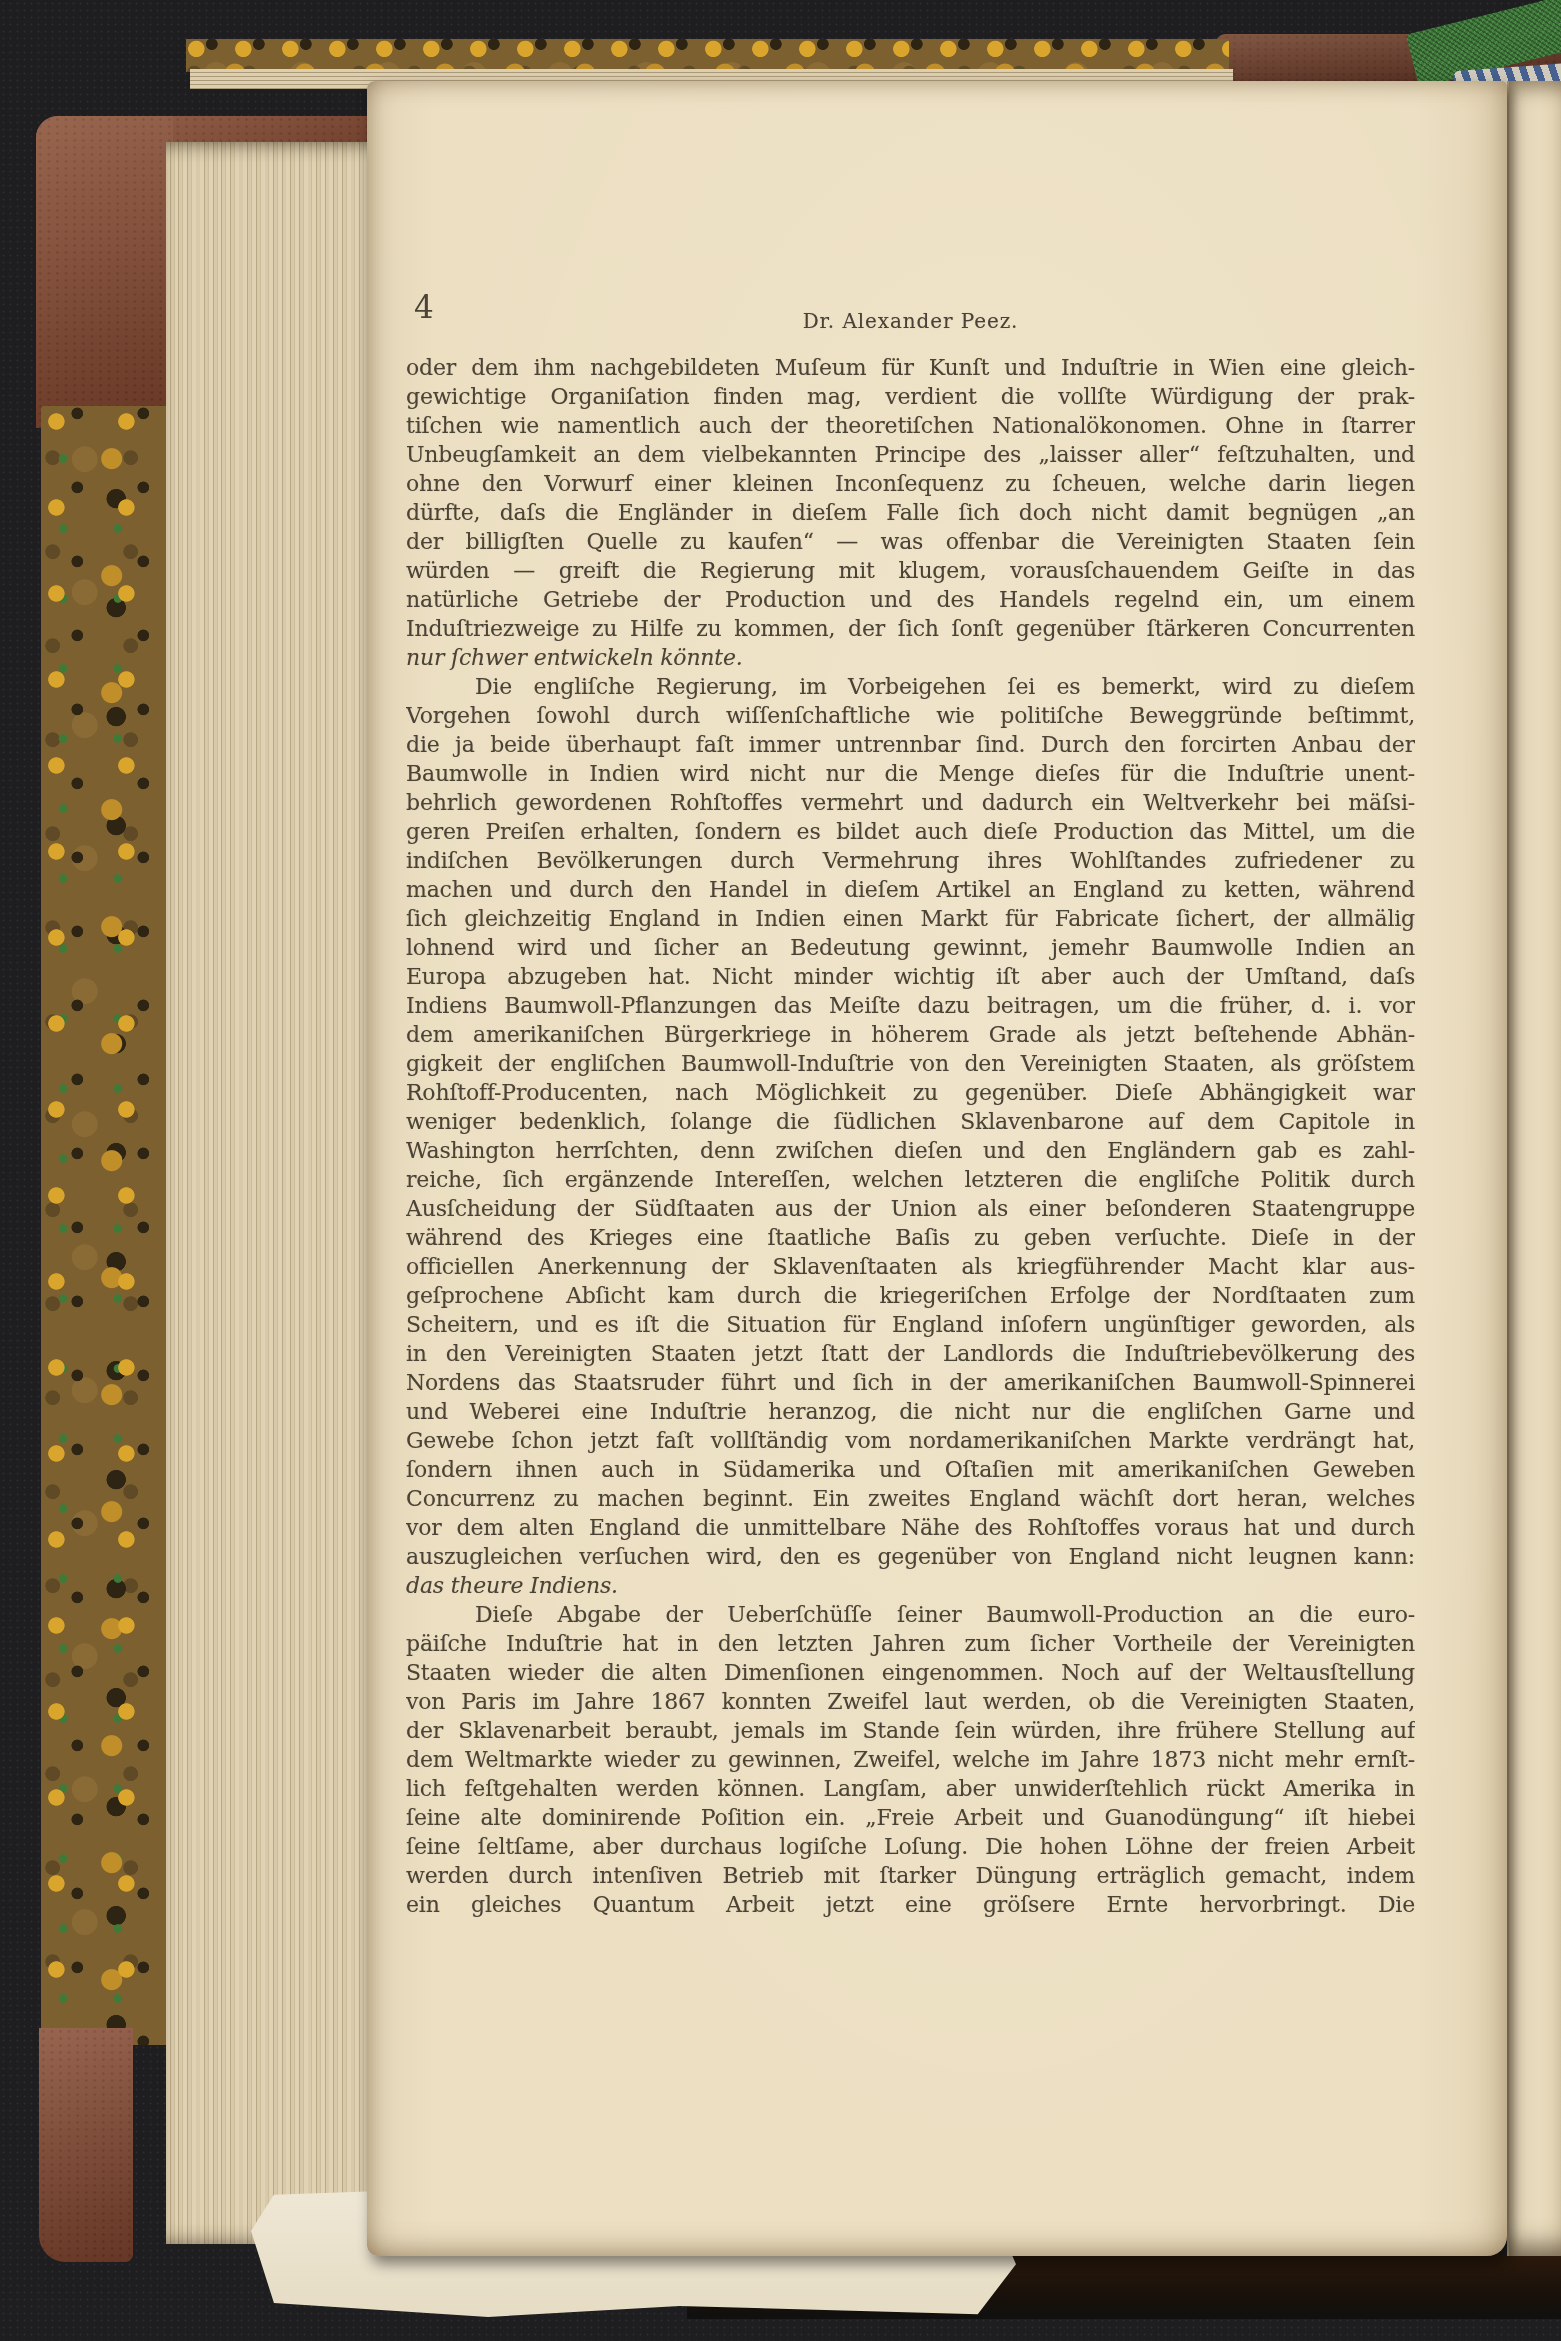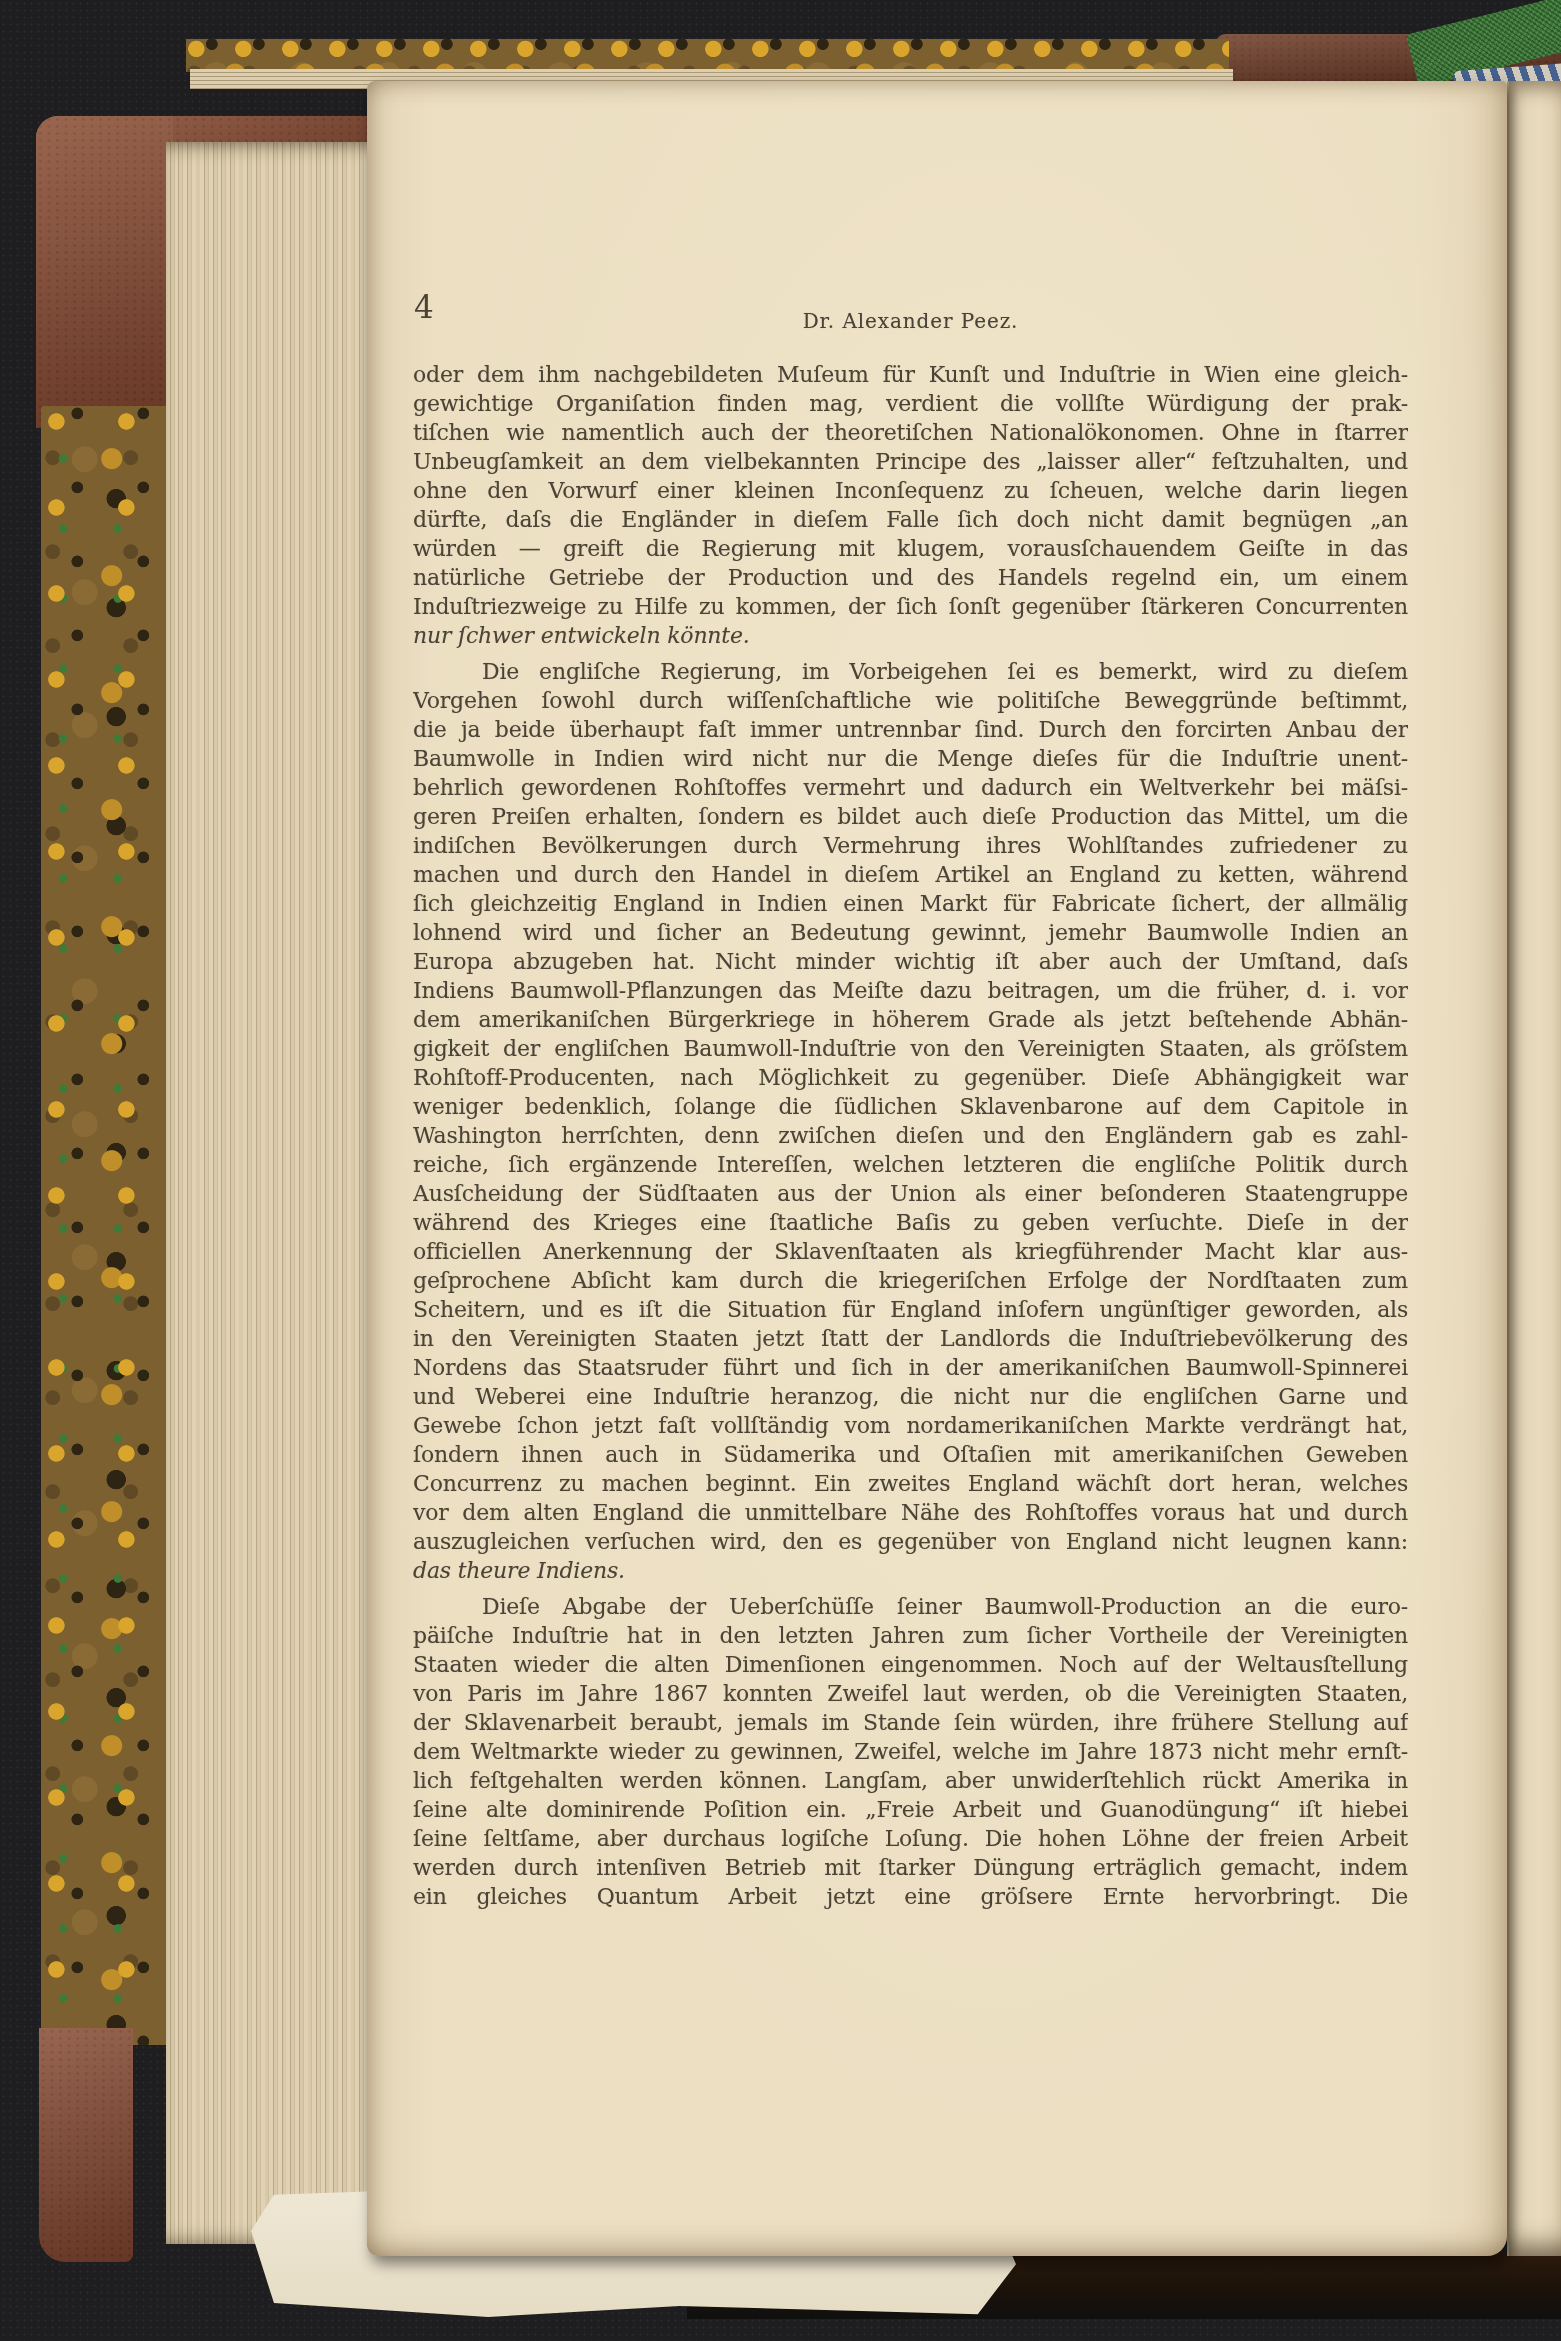--- a/index.html
+++ b/index.html
@@ -114,21 +114,21 @@
   .runhead{
     position:absolute;left:39px;top:228px;width:1009px;
     text-align:center;font-size:20px;color:#4a4238;letter-spacing:0.9px;
     text-shadow:0 0 0.8px rgba(74,66,56,.35);
   }
   .text-block{
     position:absolute;left:39px;top:272px;width:1009px;
     color:#4b4336;font-size:22px;letter-spacing:-0.2px;
     text-shadow:0 0 0.8px rgba(75,67,54,.28);
   }
-  .para{margin:7px;}
+  .para{margin:0;}
   .line{
     height:29px;line-height:29px;overflow:hidden;white-space:normal;
     text-align:justify;text-align-last:justify;
   }
   .line.indent{text-indent:69px;}
   .line.last{text-align-last:left;font-style:italic;}
 </style>
 </head>
 <body>
 
@@ -158,20 +158,21 @@
     <div class="pagenum">4</div>
     <div class="runhead">Dr. Alexander Peez.</div>
     <div class="text-block">
         <div class="para">
           <div class="line">oder dem ihm nachgebildeten Muſeum für Kunſt und Induſtrie in Wien eine gleich-</div>
           <div class="line">gewichtige Organiſation finden mag, verdient die vollſte Würdigung der prak-</div>
           <div class="line">tiſchen wie namentlich auch der theoretiſchen Nationalökonomen. Ohne in ſtarrer</div>
           <div class="line">Unbeugſamkeit an dem vielbekannten Principe des „laisser aller“ feſtzuhalten, und</div>
           <div class="line">ohne den Vorwurf einer kleinen Inconſequenz zu ſcheuen, welche darin liegen</div>
           <div class="line">dürfte, daſs die Engländer in dieſem Falle ſich doch nicht damit begnügen „an</div>
+          <div class="line">der billigſten Quelle zu kaufen“ — was offenbar die Vereinigten Staaten ſein</div>
           <div class="line">würden — greift die Regierung mit klugem, vorausſchauendem Geiſte in das</div>
           <div class="line">natürliche Getriebe der Production und des Handels regelnd ein, um einem</div>
           <div class="line">Induſtriezweige zu Hilfe zu kommen, der ſich ſonſt gegenüber ſtärkeren Concurrenten</div>
           <div class="line last">nur ſchwer entwickeln könnte.</div>
         </div>
         <div class="para">
           <div class="line indent">Die engliſche Regierung, im Vorbeigehen ſei es bemerkt, wird zu dieſem</div>
           <div class="line">Vorgehen ſowohl durch wiſſenſchaftliche wie politiſche Beweggründe beſtimmt,</div>
           <div class="line">die ja beide überhaupt faſt immer untrennbar ſind. Durch den forcirten Anbau der</div>
           <div class="line">Baumwolle in Indien wird nicht nur die Menge dieſes für die Induſtrie unent-</div>

